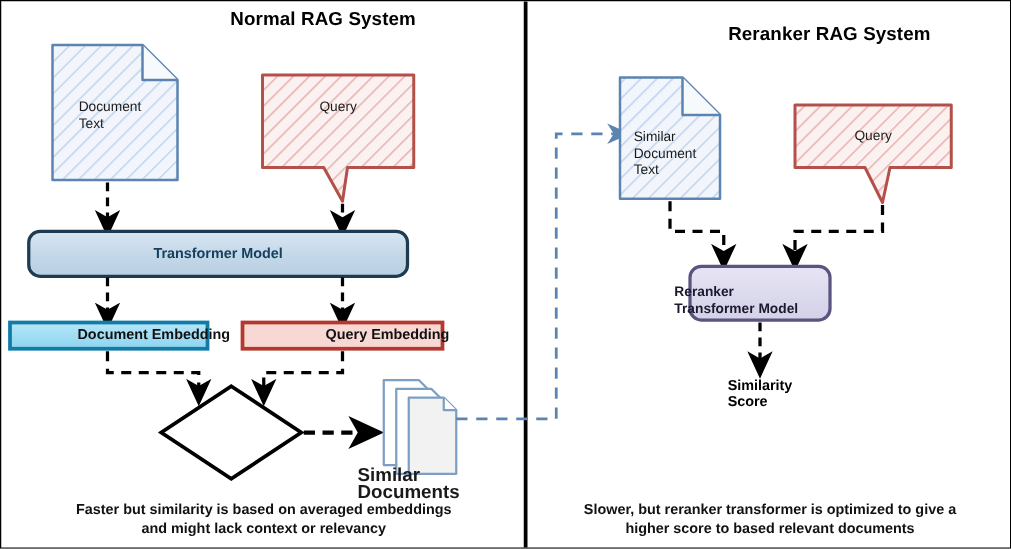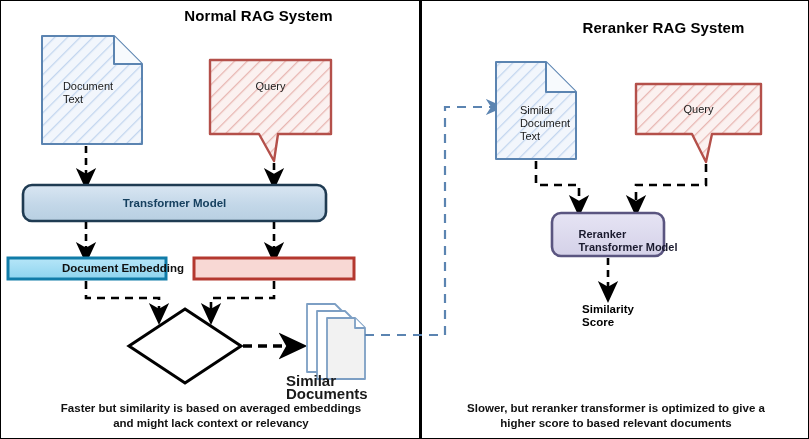--- a/index.html
+++ b/index.html
@@ -145,34 +145,35 @@
 
   <div class="node-label" style="left:41px;top:63px;width:92px;height:58px;">Document
 Text</div>
 
   <div class="node-label" style="left:209px;top:59px;width:121px;height:52px;">Query</div>
 
   <div class="node-label tf" style="left:22px;top:184px;width:303px;height:36px;">Transformer Model</div>
 
   <div class="node-label emb" style="left:7px;top:257px;width:158px;height:21px;">Document Embedding</div>
 
+  <div class="node-label emb" style="left:193px;top:257px;width:160px;height:21px;">Query Embedding</div>
 
 
   <div class="node-label small" style="left:285px;top:379px;width:120px;height:14px;">Similar Documents</div>
 
   <div class="caption" style="left:10px;top:400px;width:400px;white-space:pre-line;">Faster but similarity is based on averaged embeddings
 and might lack context or relevancy</div>
 
-  <div class="node-label" style="left:508px;top:91px;width:72px;height:62px;">Similar
+  <div class="node-label" style="left:495px;top:91px;width:72px;height:62px;">Similar
 Document
 Text</div>
 
   <div class="node-label" style="left:635px;top:83px;width:125px;height:50px;">Query</div>
 
-  <div class="node-label rr" style="left:568px;top:212px;width:118px;height:56px;">Reranker
+  <div class="node-label rr" style="left:529px;top:212px;width:118px;height:56px;">Reranker
 Transformer Model</div>
 
   <div class="node-label bold" style="left:557px;top:300px;width:100px;height:30px;">Similarity
 Score</div>
 
   <div class="caption" style="left:425px;top:400px;width:380px;white-space:pre-line;">Slower, but reranker transformer is optimized to give a
 higher score to based relevant documents</div>
 
 </div>
 

